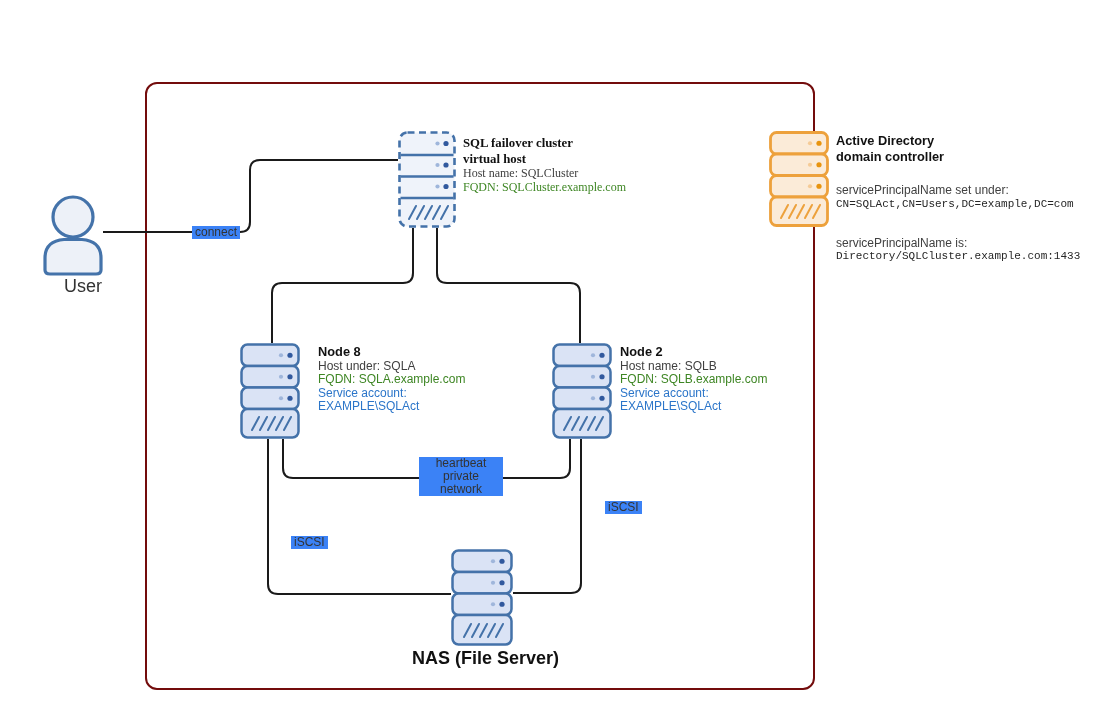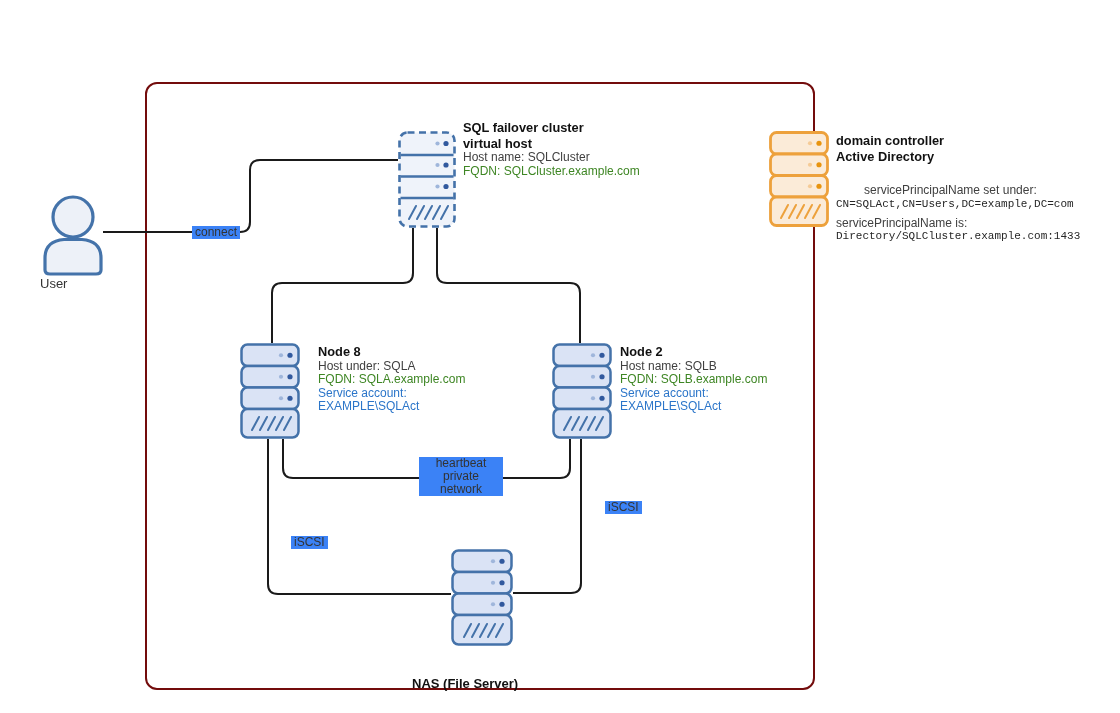--- a/index.html
+++ b/index.html
@@ -11,25 +11,25 @@
   
   #wires{position:absolute;left:0;top:0;width:1120px;height:713px;z-index:2;}
   
   .icon{position:absolute;z-index:3;background:#fff;line-height:0;}
   
   .tblock{position:absolute;z-index:4;font-size:12px;line-height:13.5px;color:#404040;white-space:nowrap;}
   .tblock .hd{font-weight:bold;color:#111;font-size:12.8px;line-height:15.5px;}
   .green{color:#3E8624;}
   .blue{color:#2B75C9;}
   .mono{font-family:"Liberation Mono","DejaVu Sans Mono",monospace;font-size:11px;color:#262626;line-height:13px;}
-  .gap{margin-top:6px;}
+  .gap{margin-top:26px;}
   
   .wire-lbl{position:absolute;z-index:4;background:#3b82f6;padding:0 3px;font-size:12px;
             color:#333;white-space:nowrap;text-align:center;line-height:13px;margin-left:39px;}
-  .caption{position:absolute;z-index:4;font-size:13px;color:#333;text-align:left;white-space:nowrap;}
+  .caption{position:absolute;z-index:4;font-size:18px;color:#333;text-align:right;white-space:nowrap;}
   .caption.bold{font-weight:bold;color:#111;}
 </style>
 </head>
 <body>
 
 <div id="canvas">
 
   <div class="boundary"></div>
 
   <svg id="wires" viewBox="0 0 1120 713">
@@ -61,21 +61,21 @@
         <circle cx="39.5" cy="12.5" r="2.1" fill="#9FB6DB"></circle>
           <circle cx="48" cy="12.5" r="2.6" fill="#31599E"></circle>
         <circle cx="39.5" cy="34" r="2.1" fill="#9FB6DB"></circle>
           <circle cx="48" cy="34" r="2.6" fill="#31599E"></circle>
         <circle cx="39.5" cy="55.5" r="2.1" fill="#9FB6DB"></circle>
           <circle cx="48" cy="55.5" r="2.6" fill="#31599E"></circle>
       </g>
       <path d="M11 88 l7 -13 M19 88 l7 -13 M27 88 l7 -13 M35 88 l7 -13 M43 88 l7 -13" stroke="#4472A9" stroke-width="2" stroke-linecap="round"></path>
     </svg>
   </div>
-  <div class="tblock" style="left:463px;top:120px;">
+  <div class="tblock" style="left:463px;top:136px;font-family:Liberation Serif, serif;">
     <div class="hd">SQL failover cluster</div>
     <div class="hd">virtual host</div>
     <div>Host name: SQLCluster</div>
     <div class="green">FQDN: SQLCluster.example.com</div>
   </div>
 
   <div class="icon" style="left:240px;top:343px;">
     <svg width="60" height="96" viewBox="0 0 60 96">
       <g fill="#DAE3F5" stroke="#4472A9" stroke-width="2.5">
         <rect x="1.5" y="1.5" width="57" height="21.5" rx="6"></rect>
@@ -150,21 +150,21 @@
         <circle cx="42" cy="12.25" r="2.1" fill="#9FB6DB"></circle>
           <circle cx="51" cy="12.25" r="2.6" fill="#31599E"></circle>
         <circle cx="42" cy="33.75" r="2.1" fill="#9FB6DB"></circle>
           <circle cx="51" cy="33.75" r="2.6" fill="#31599E"></circle>
         <circle cx="42" cy="55.25" r="2.1" fill="#9FB6DB"></circle>
           <circle cx="51" cy="55.25" r="2.6" fill="#31599E"></circle>
       </g>
       <path d="M13 88 l7 -13 M21 88 l7 -13 M29 88 l7 -13 M37 88 l7 -13 M45 88 l7 -13" stroke="#4472A9" stroke-width="2" stroke-linecap="round"></path>
     </svg>
   </div>
-  <div class="caption bold" style="left:412px;top:648px;width:140px;margin-top:28px;">NAS (File Server)</div>
+  <div class="caption bold" style="left:412px;top:648px;width:140px;">NAS (File Server)</div>
 
   <div class="icon" style="left:769px;top:131px;">
     <svg width="60" height="96" viewBox="0 0 60 96">
       <g fill="#FBEBD8" stroke="#EDA13C" stroke-width="2.8">
         <rect x="1.5" y="1.5" width="57" height="21.5" rx="6"></rect>
         <rect x="1.5" y="23" width="57" height="21.5" rx="6"></rect>
         <rect x="1.5" y="44.5" width="57" height="21.5" rx="6"></rect>
         <rect x="1.5" y="66" width="57" height="28.5" rx="6"></rect>
       </g>
       <g>
@@ -172,21 +172,21 @@
           <circle cx="50" cy="12.25" r="2.6" fill="#E8940F"></circle>
         <circle cx="41" cy="33.75" r="2.1" fill="#F5CB97"></circle>
           <circle cx="50" cy="33.75" r="2.6" fill="#E8940F"></circle>
         <circle cx="41" cy="55.25" r="2.1" fill="#F5CB97"></circle>
           <circle cx="50" cy="55.25" r="2.6" fill="#E8940F"></circle>
       </g>
       <path d="M12 87 l7 -13 M20 87 l7 -13 M28 87 l7 -13 M36 87 l7 -13 M44 87 l7 -13" stroke="#EDA13C" stroke-width="2" stroke-linecap="round"></path>
     </svg>
   </div>
   <div class="tblock" style="left:836px;top:133px;">
+    <div class="hd">Active Directory</div>
     <div class="hd">domain controller</div>
-    <div class="hd">Active Directory</div>
-    <div class="gap" style="margin-top:20px;margin-left:28px;">servicePrincipalName set under:</div>
+    <div class="gap" style="margin-top:20px;">servicePrincipalName set under:</div>
     <div class="mono">CN=SQLAct,CN=Users,DC=example,DC=com</div>
     <div class="gap">servicePrincipalName is:</div>
     <div class="mono">Directory/SQLCluster.example.com:1433</div>
   </div>
 
 </div>
 
 </body></html>

